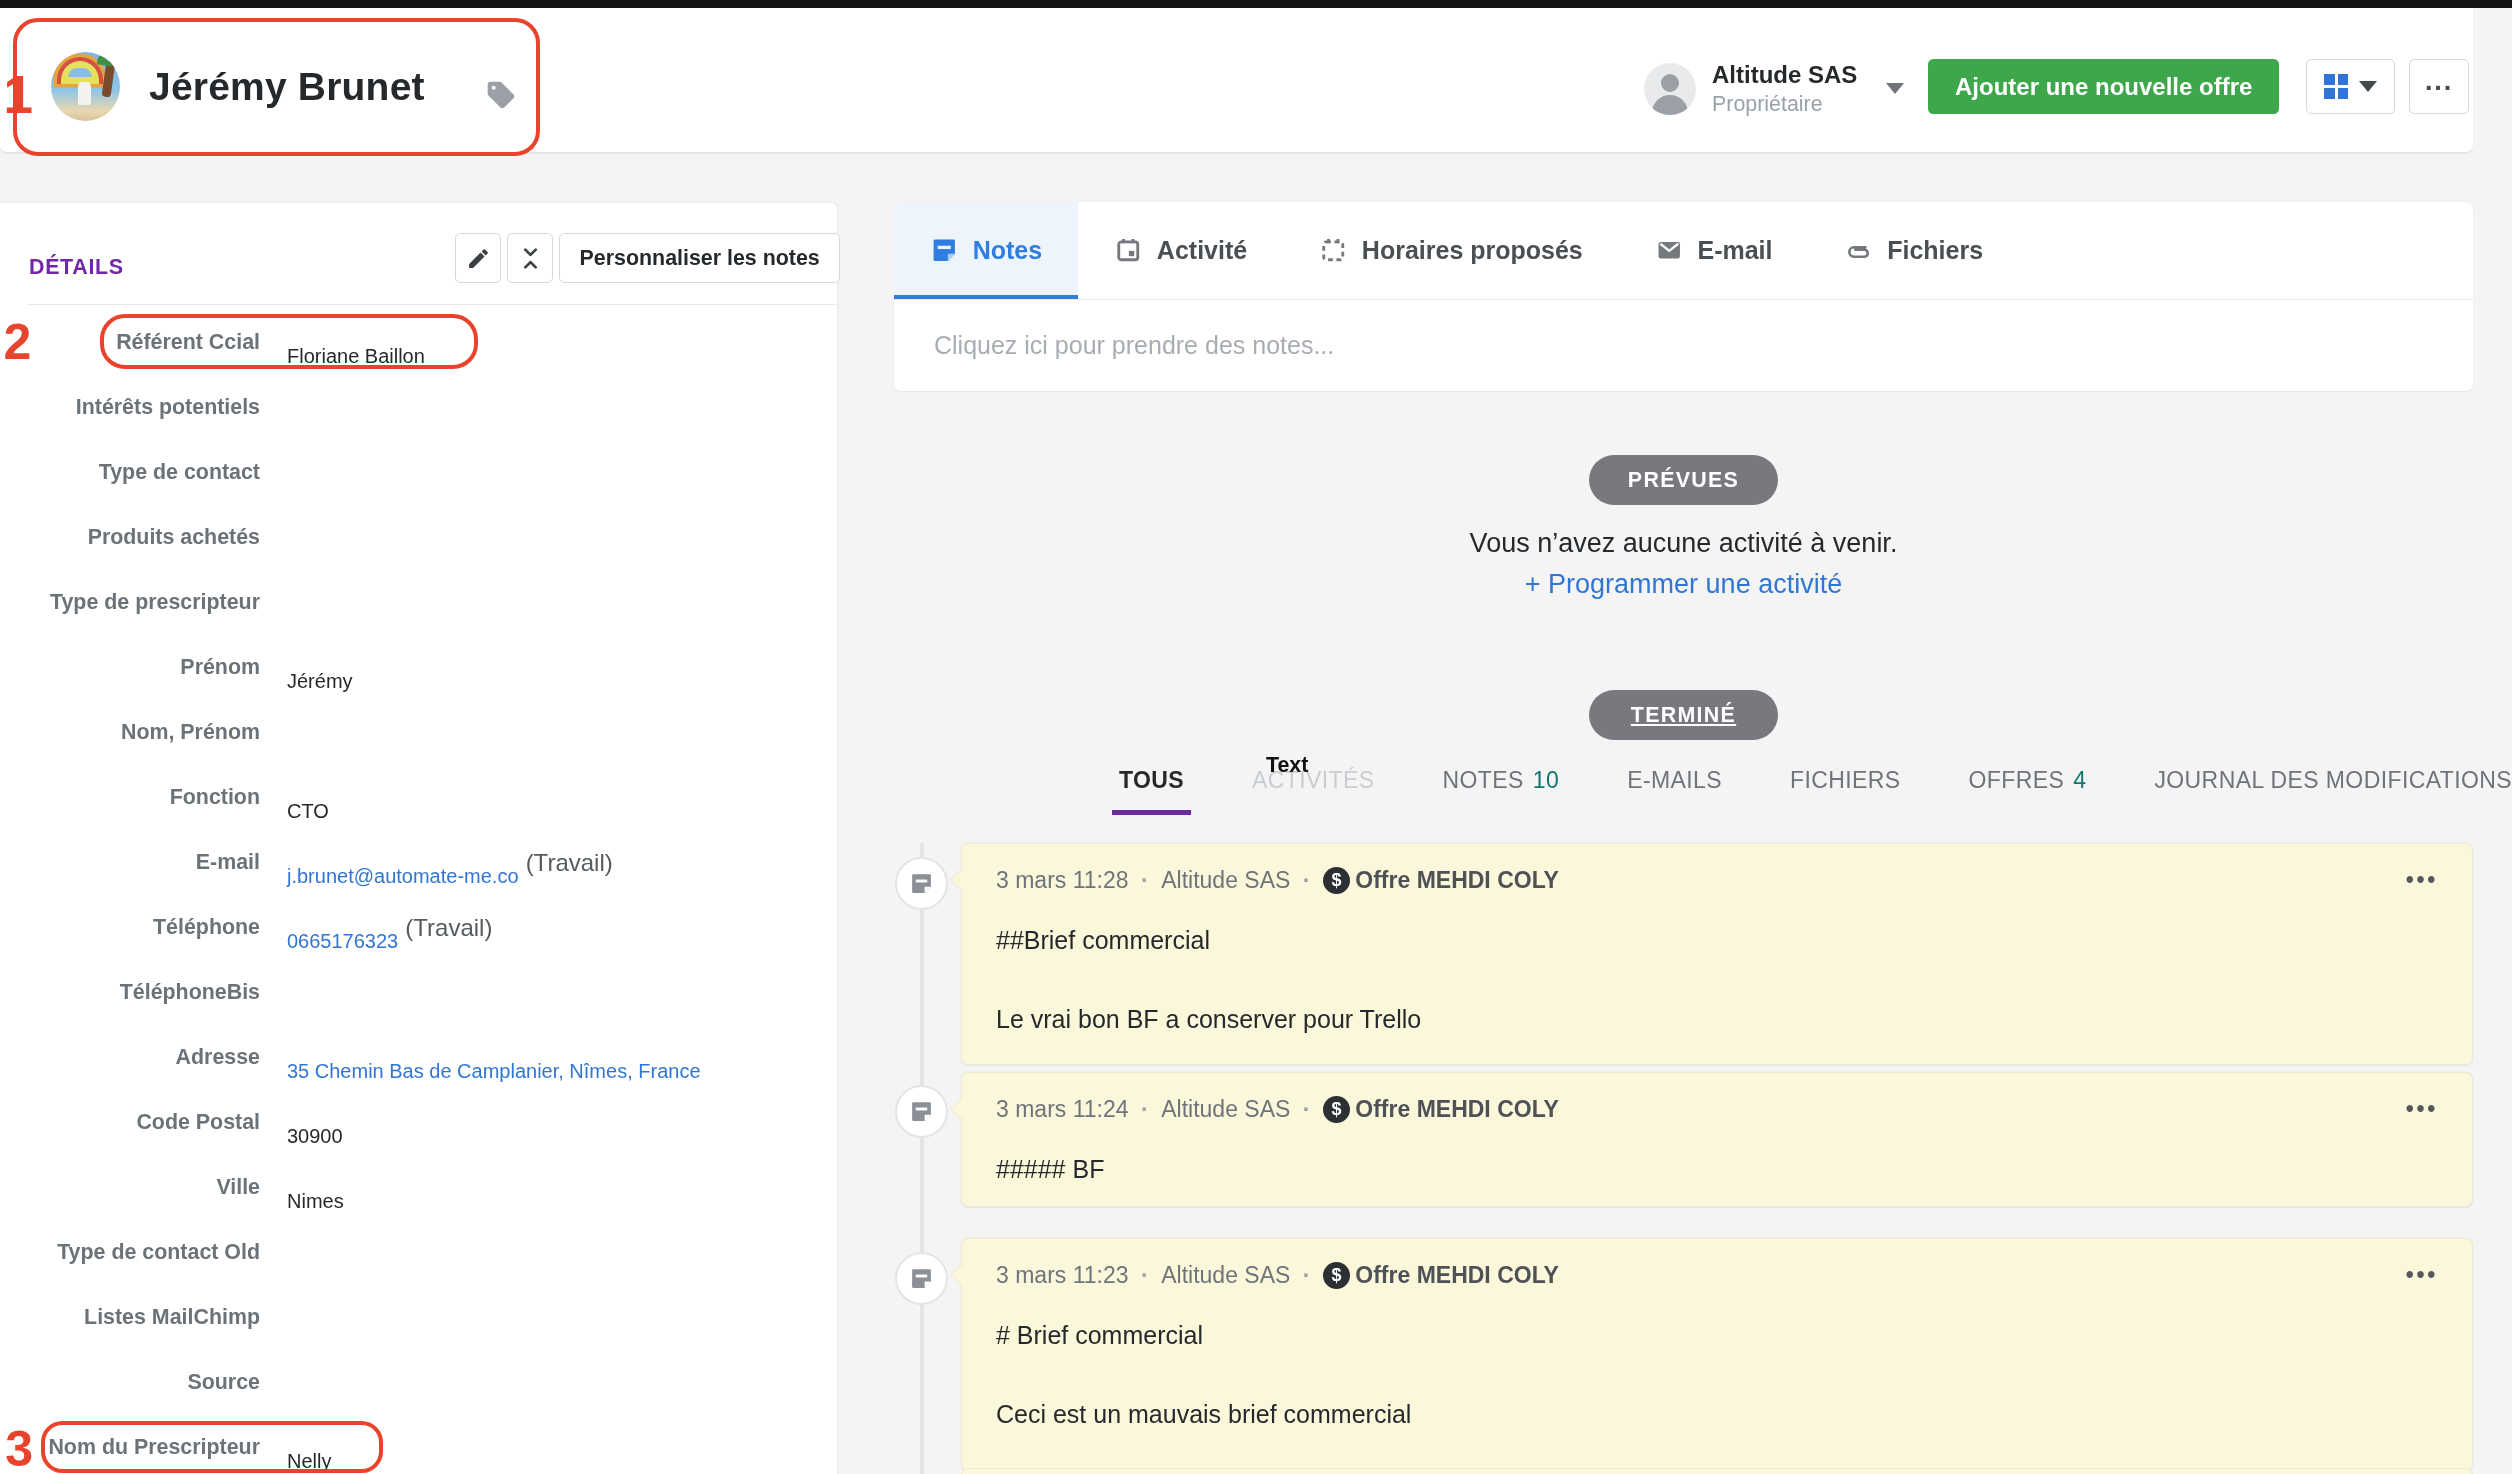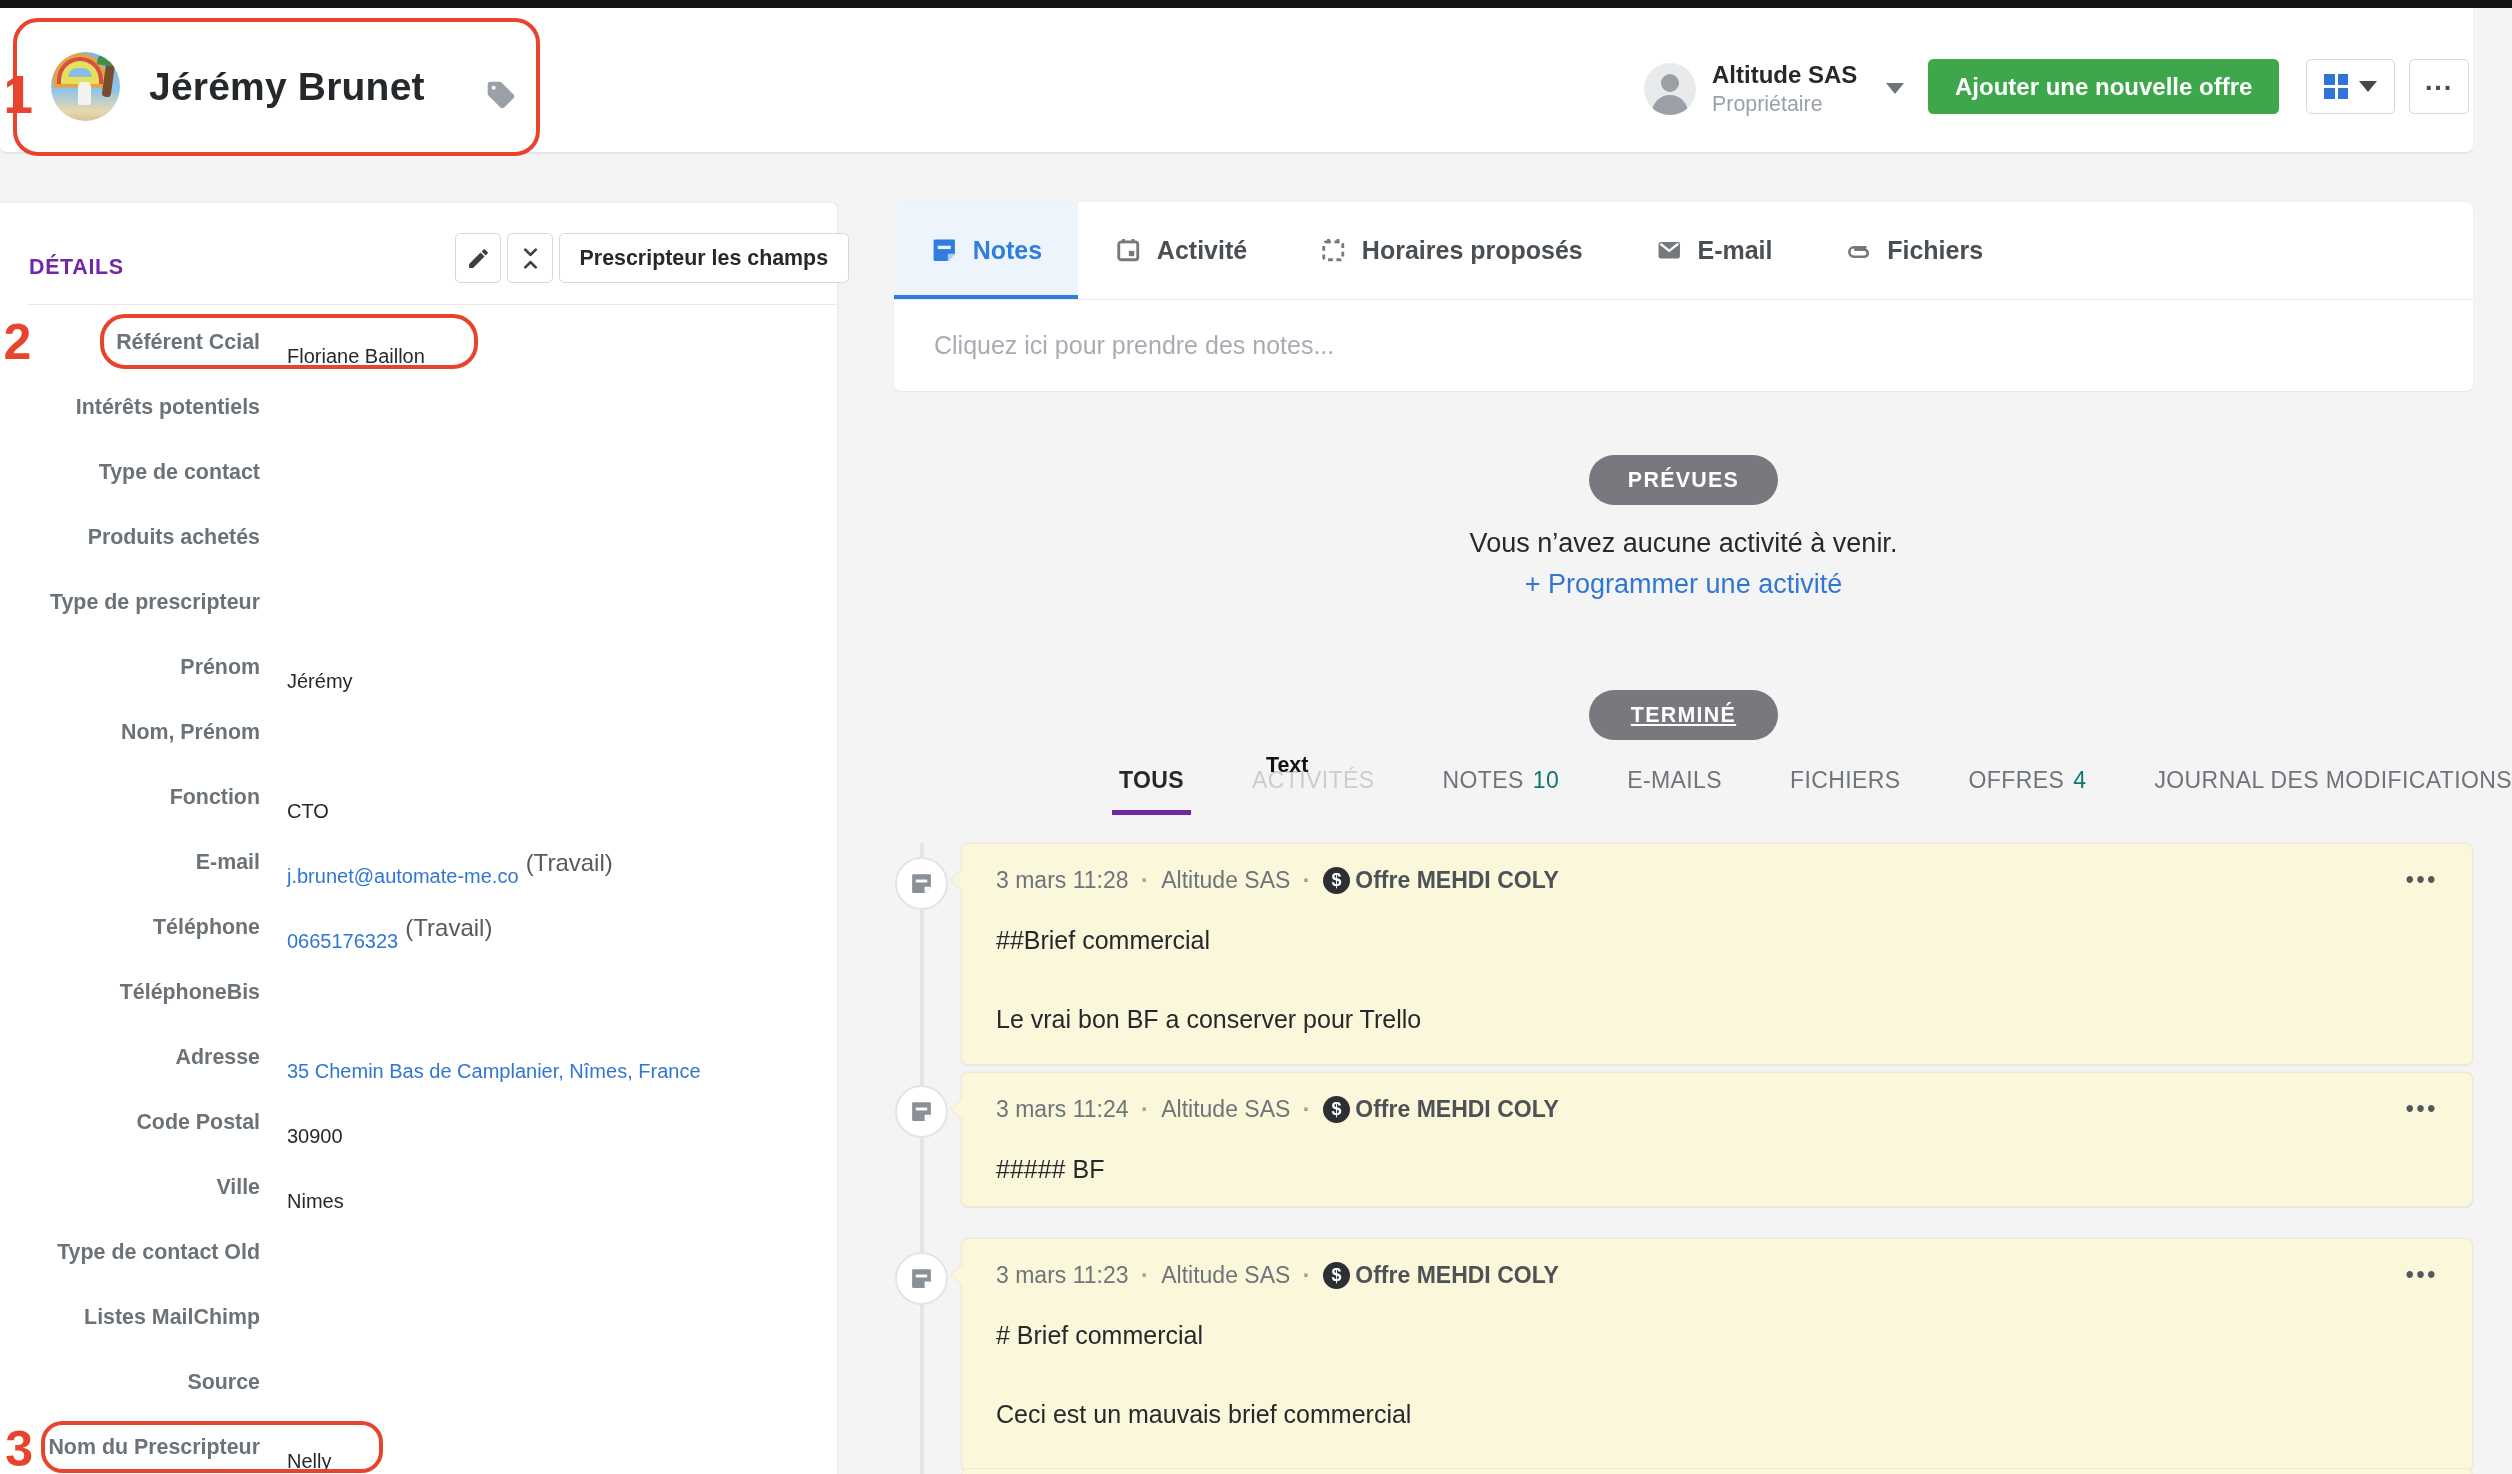--- a/index.html
+++ b/index.html
@@ -184,21 +184,21 @@
 <button class="abs btn-ghost tool-btn pencil-btn">
   <svg width="25" height="25" viewBox="0 0 24 24">
       <path fill="#3c4045" d="M3 17.2V21h3.8L17.8 10 14 6.2 3 17.2zM20.7 7.1c.4-.4.4-1 0-1.4l-2.4-2.4c-.4-.4-1-.4-1.4 0L15 5.2 18.8 9l1.9-1.9z"></path>
     </svg>
 </button>
 <button class="abs btn-ghost tool-btn collapse-btn">
   <svg width="25" height="25" viewBox="0 0 24 24" fill="none" stroke="#3c4045" stroke-width="2.6" stroke-linecap="round" stroke-linejoin="round">
       <path d="M7 3.5l5 5 5-5M7 20.5l5-5 5 5"></path>
     </svg>
 </button>
-<button class="abs btn-ghost customize-btn">Prescripteur les champs</button>
+<button class="abs btn-ghost customize-btn">Personnaliser les notes</button>
 
 <div class="abs details-divider"></div>
 
 <div class="abs fields">
   <div class="field-row">
     <div class="field-label">Référent Ccial</div>
     <div class="field-value">Floriane Baillon</div>
   </div>
   <div class="field-row">
     <div class="field-label">Intérêts potentiels</div>

